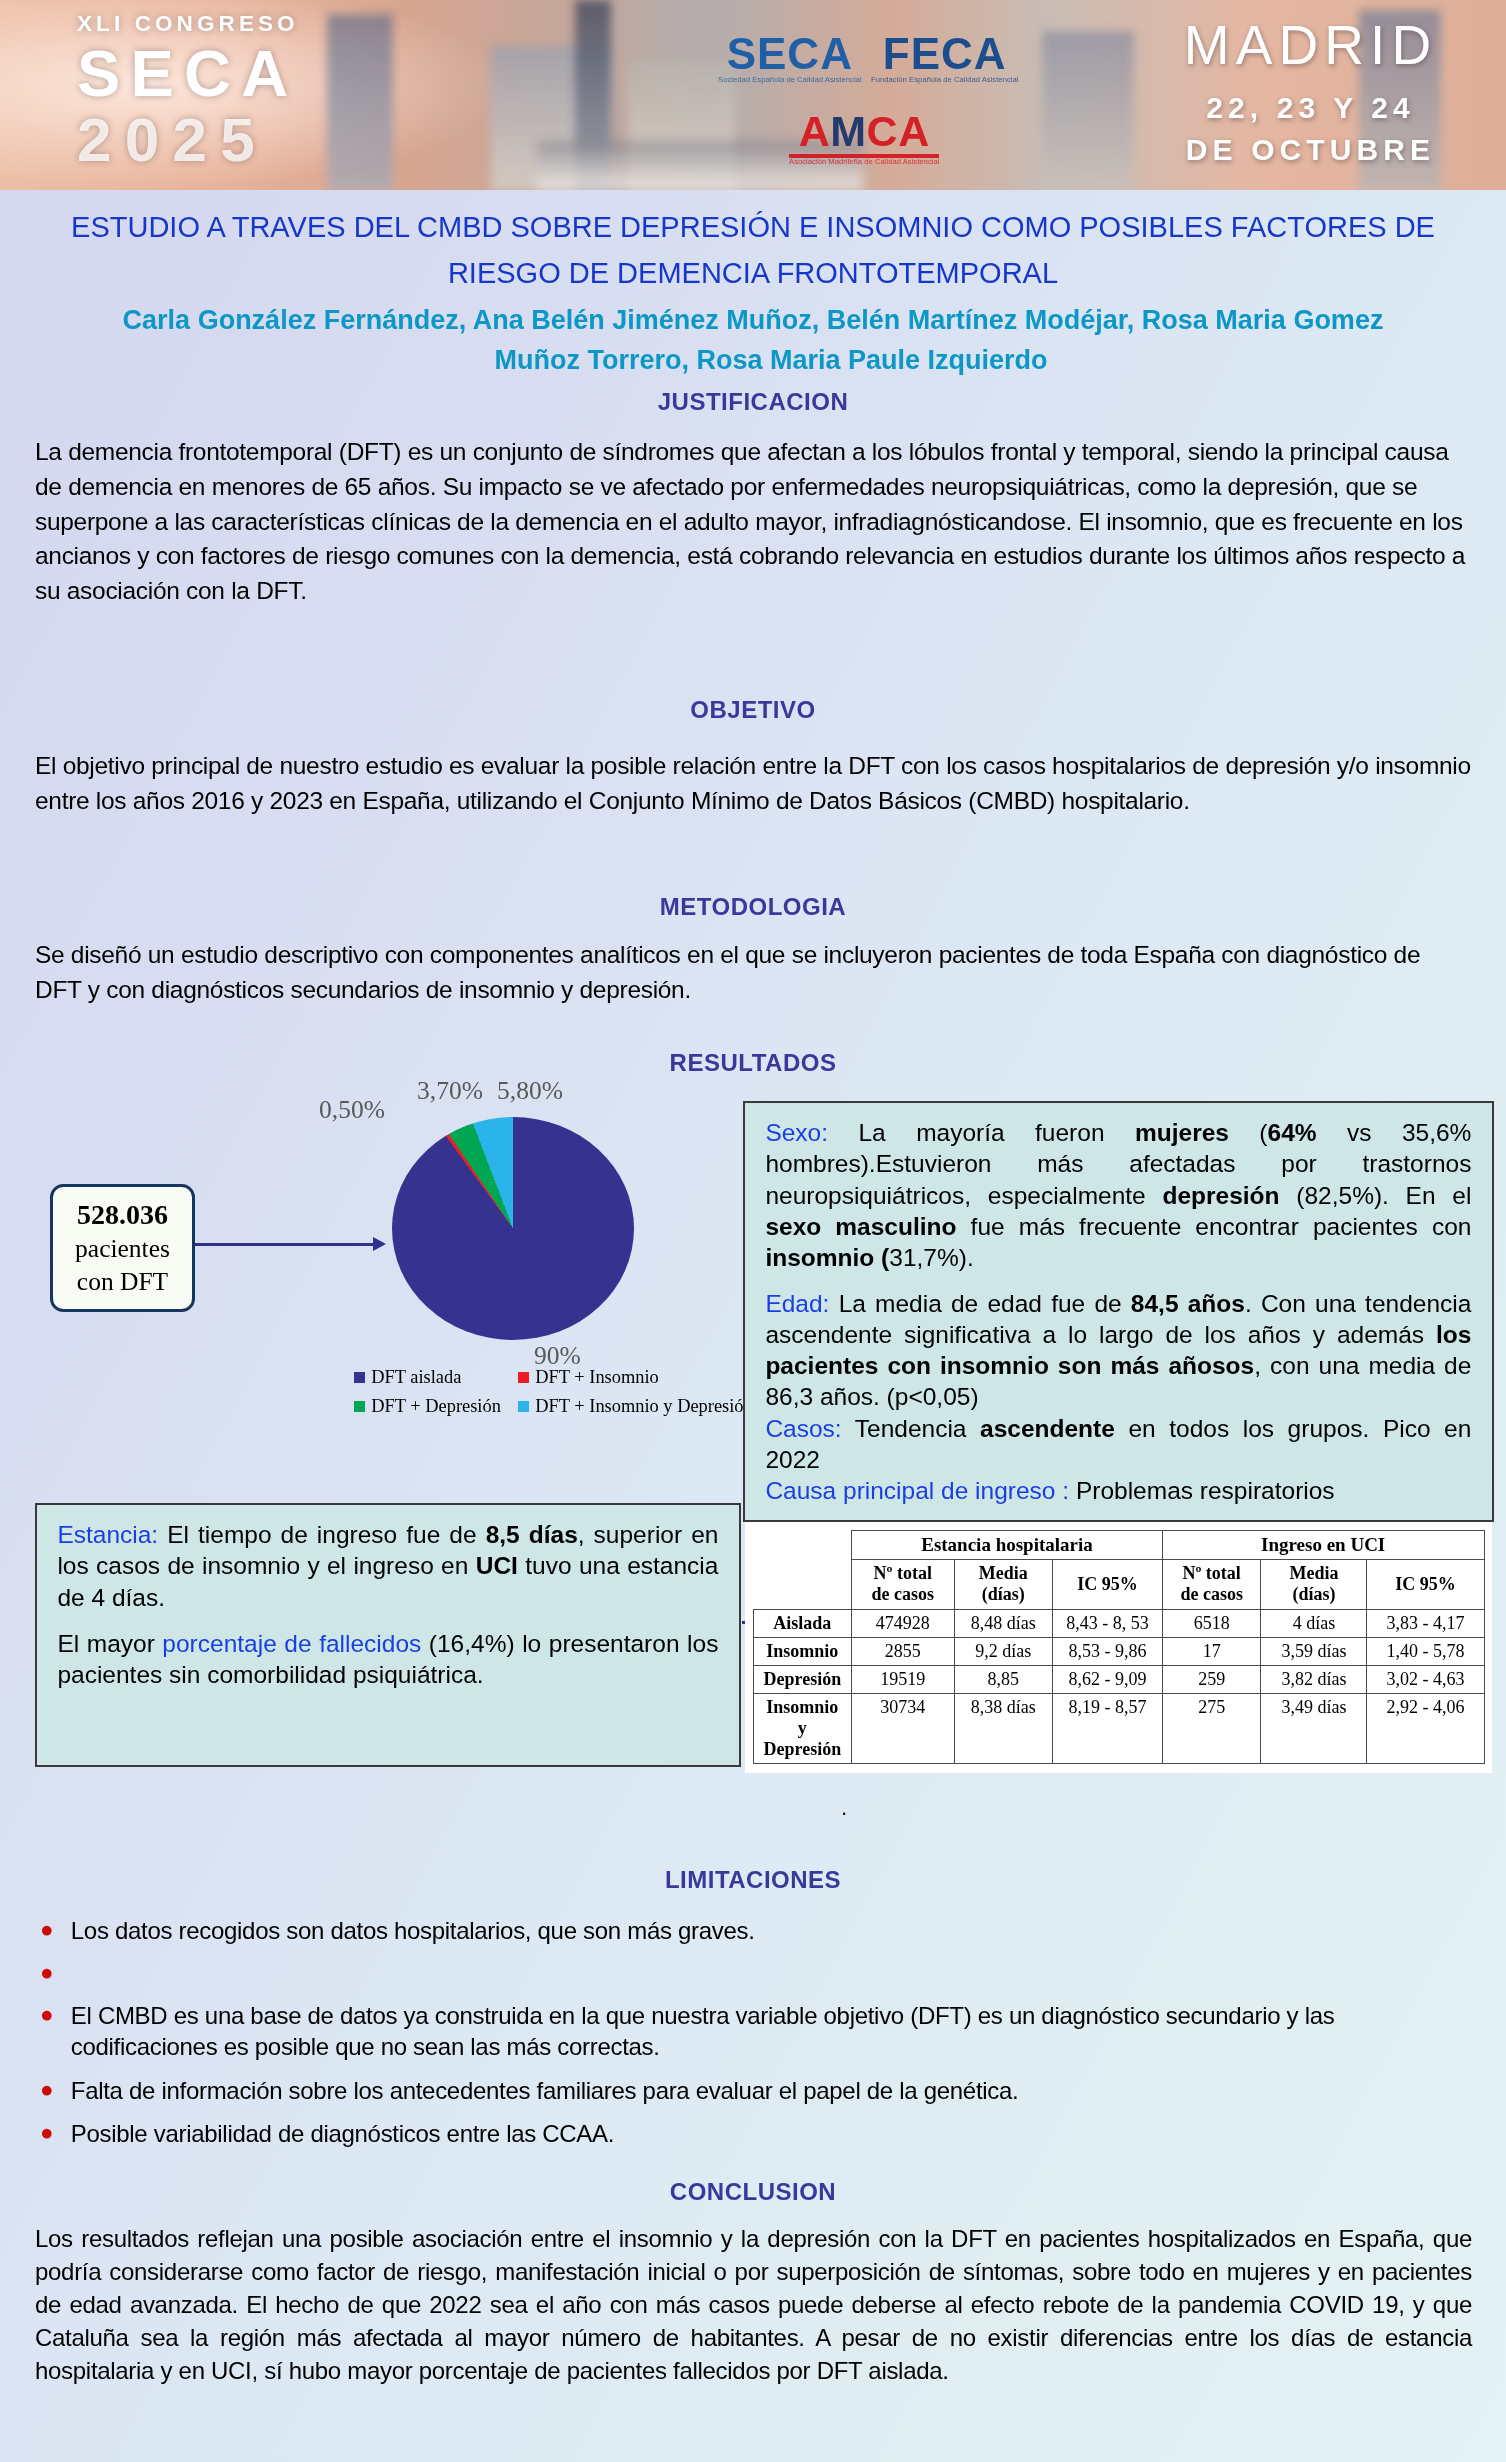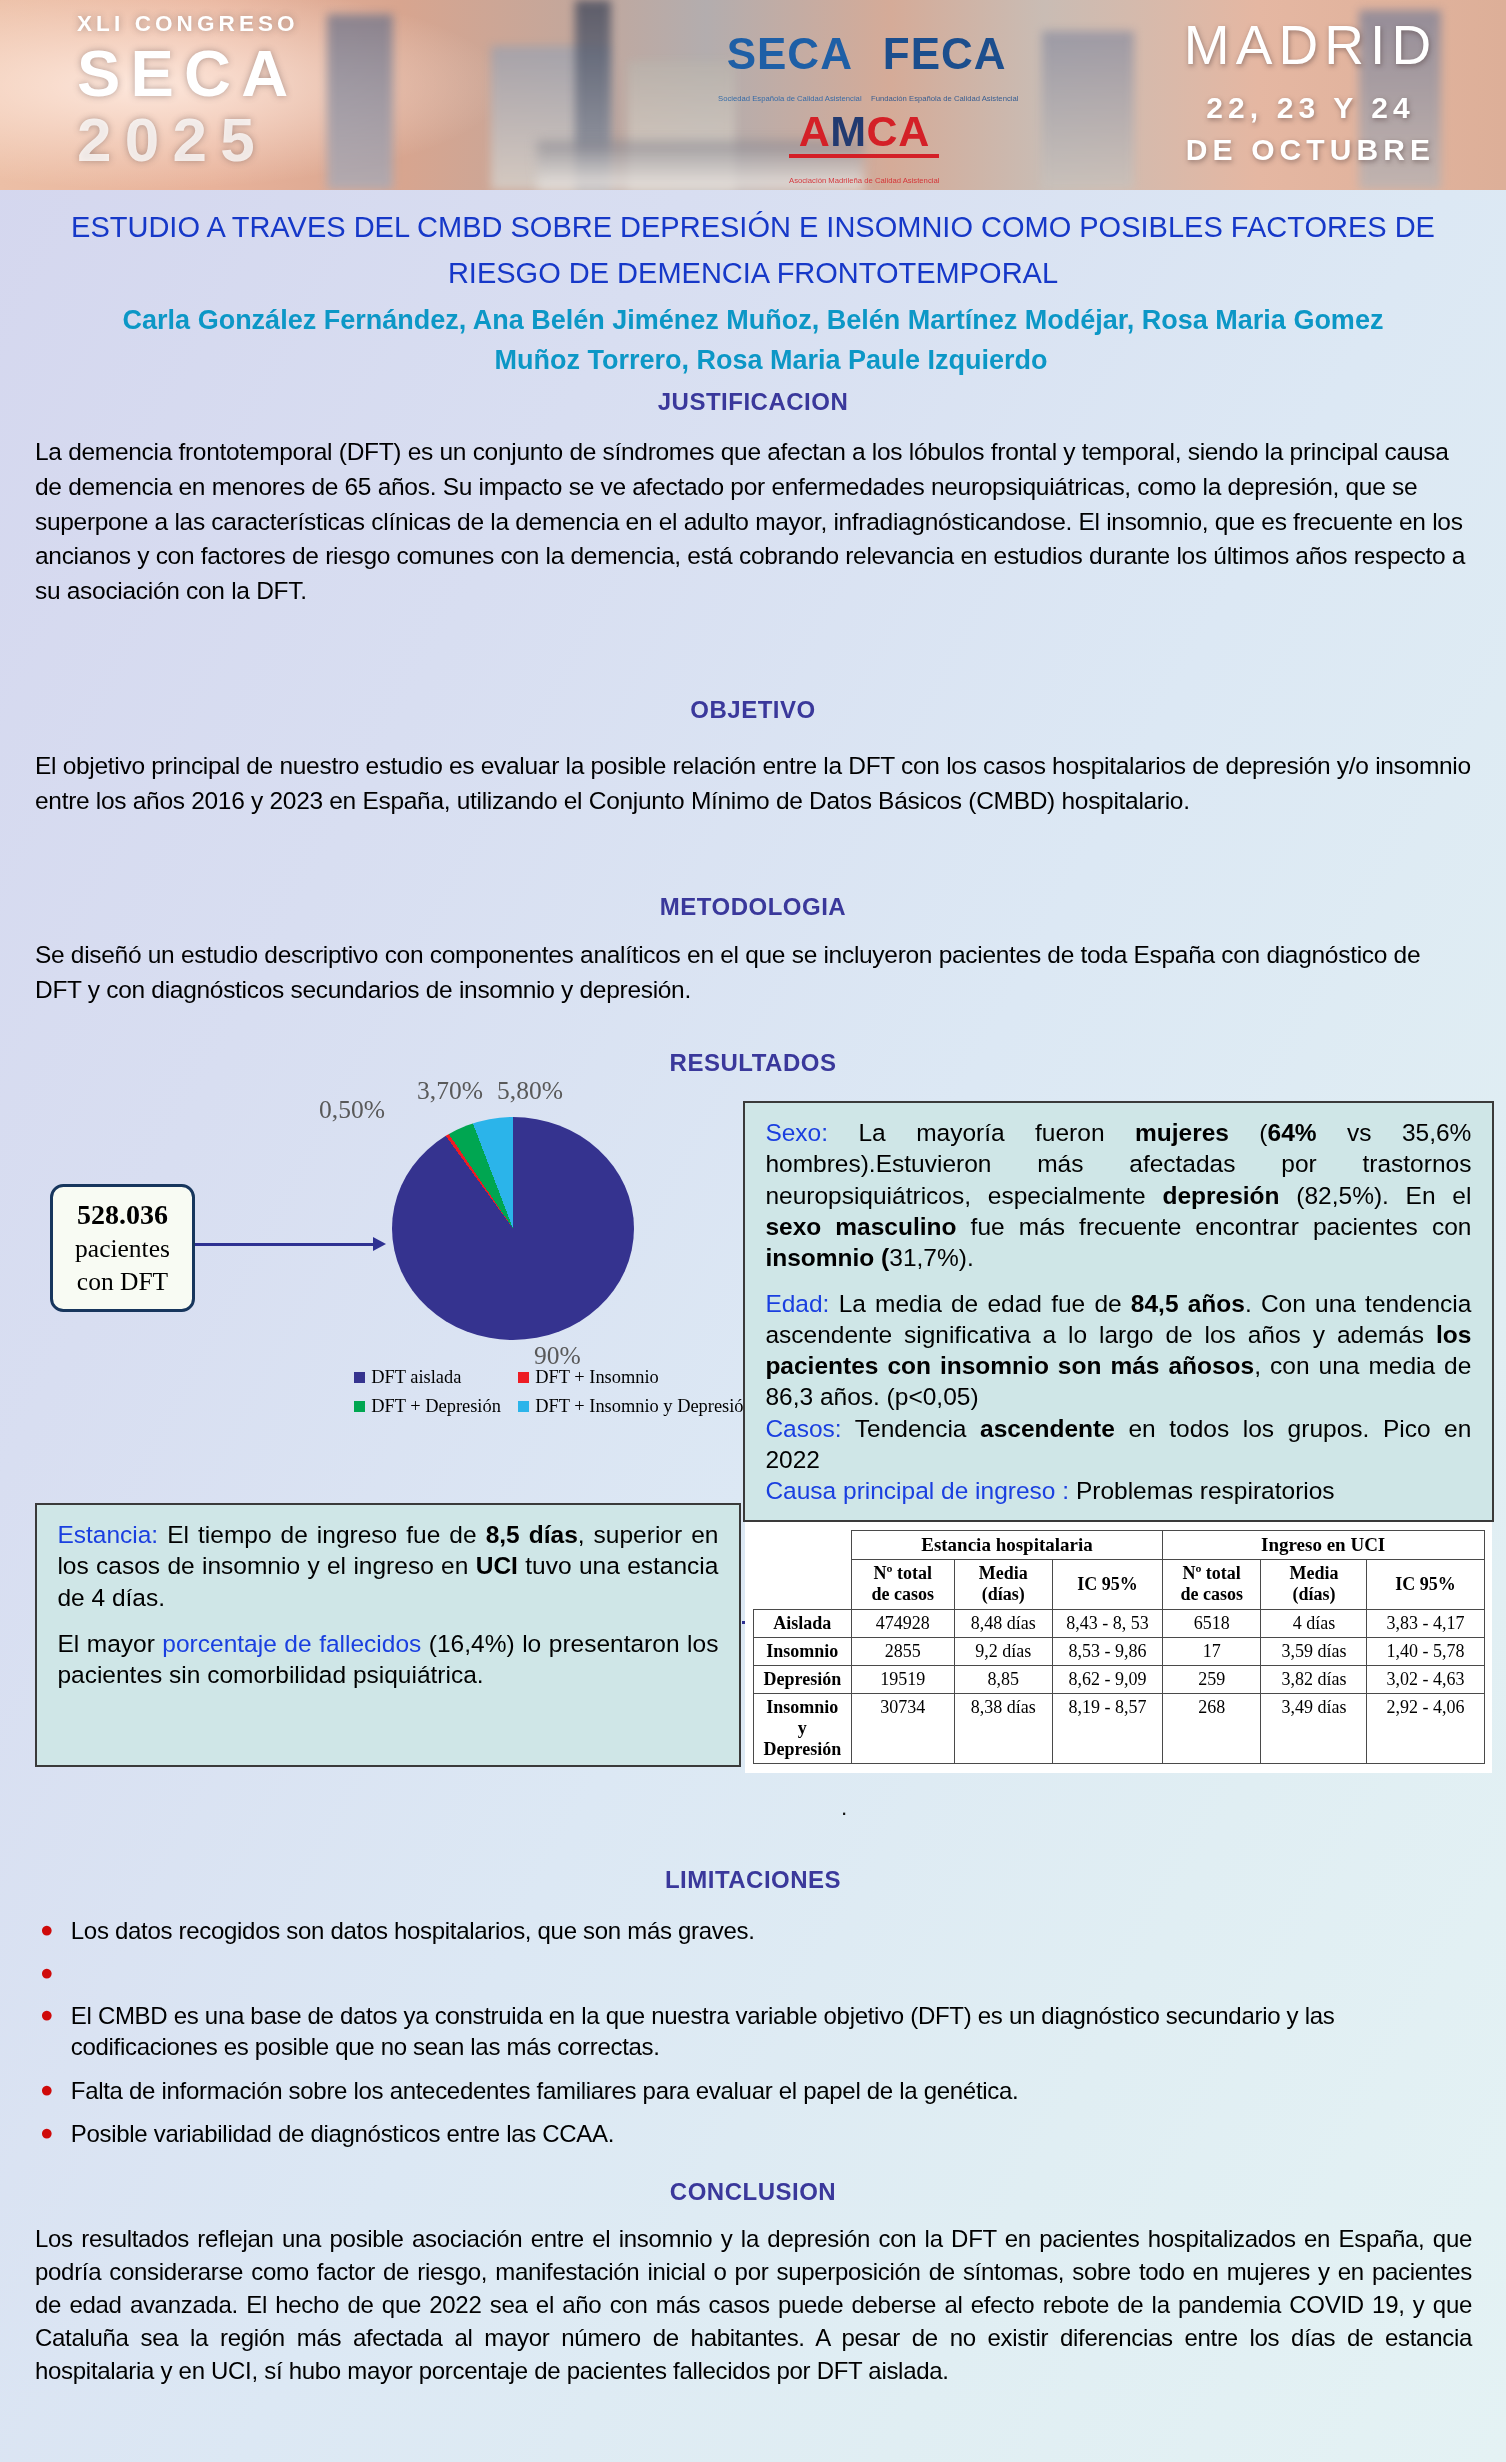--- a/index.html
+++ b/index.html
@@ -20,21 +20,21 @@
   .bld.b5{left:1042px;top:31px;width:92px;background:linear-gradient(#8d8fa0,#c9c3bd);}
   .bld.b6{left:1359px;top:10.2px;width:82px;background:linear-gradient(#7c8096,#b8b5b6);}
   .road{position:absolute;bottom:0;left:537px;width:327px;height:49px;filter:blur(5.1px);
     background:linear-gradient(180deg,rgba(120,120,130,.55),rgba(235,230,225,.9));}
   .congress{position:absolute;left:77px;top:11.2px;color:#fff;text-shadow:0 0 7.2px rgba(90,70,70,.45);}
   .congress .l1{font-size:22.5px;font-weight:bold;letter-spacing:4.1px;}
   .congress .l2{font-size:65px;font-weight:bold;letter-spacing:10.2px;line-height:1.0;margin-top:4.1px;}
   .congress .l3{font-size:62px;font-weight:bold;letter-spacing:13.3px;line-height:1.0;margin-top:3.1px;color:rgba(255,255,255,.78);}
   .logo{position:absolute;text-align:center;}
   .logo .big{font-weight:bold;line-height:1;}
-  .logo .sub{font-size:7.7px;line-height:1.1;margin-top:19px;opacity:.85;}
+  .logo .sub{font-size:7.7px;line-height:1.1;margin-top:0;opacity:.85;}
   .logo-seca{left:718px;top:32px;color:#1e5fa6;}
   .logo-seca .big{font-size:44px;letter-spacing:1px;}
   .logo-feca{left:871px;top:32px;color:#1c4e8d;}
   .logo-feca .big{font-size:44px;letter-spacing:1px;}
   .logo-amca{left:789px;top:110px;color:#d42027;}
   .logo-amca .big{font-size:43px;letter-spacing:0.5px;}
   .logo-amca .big .m{color:#223a70;}
   .logo-amca .rule{height:3.6px;background:#d42027;margin-top:1px;}
   .madrid{position:absolute;left:1147px;top:13.3px;width:327px;text-align:center;color:#fff;text-shadow:1px 1.5px 5.1px rgba(80,60,60,.5);}
   .madrid .city{font-size:55px;font-weight:normal;letter-spacing:6.1px;}
@@ -239,21 +239,21 @@
         <td>3,82 días</td>
         <td>3,02 - 4,63</td>
       </tr>
       <tr>
         <td class="rlabel" style="vertical-align:top;">Insomnio
 y
 Depresión</td>
         <td style="vertical-align:top;">30734</td>
         <td style="vertical-align:top;">8,38 días</td>
         <td style="vertical-align:top;">8,19 - 8,57</td>
-        <td style="vertical-align:top;">268</td>
+        <td style="vertical-align:top;">275</td>
         <td style="vertical-align:top;">3,49 días</td>
         <td style="vertical-align:top;">2,92 - 4,06</td>
       </tr>
     </tbody>
       </table>
   </div>
   <div class="tiny-dot" style="left:841px;top:1795px;">.</div>
 
   <div class="sec-heading" style="top:1866px;">LIMITACIONES</div>
   <ul class="bullets">

